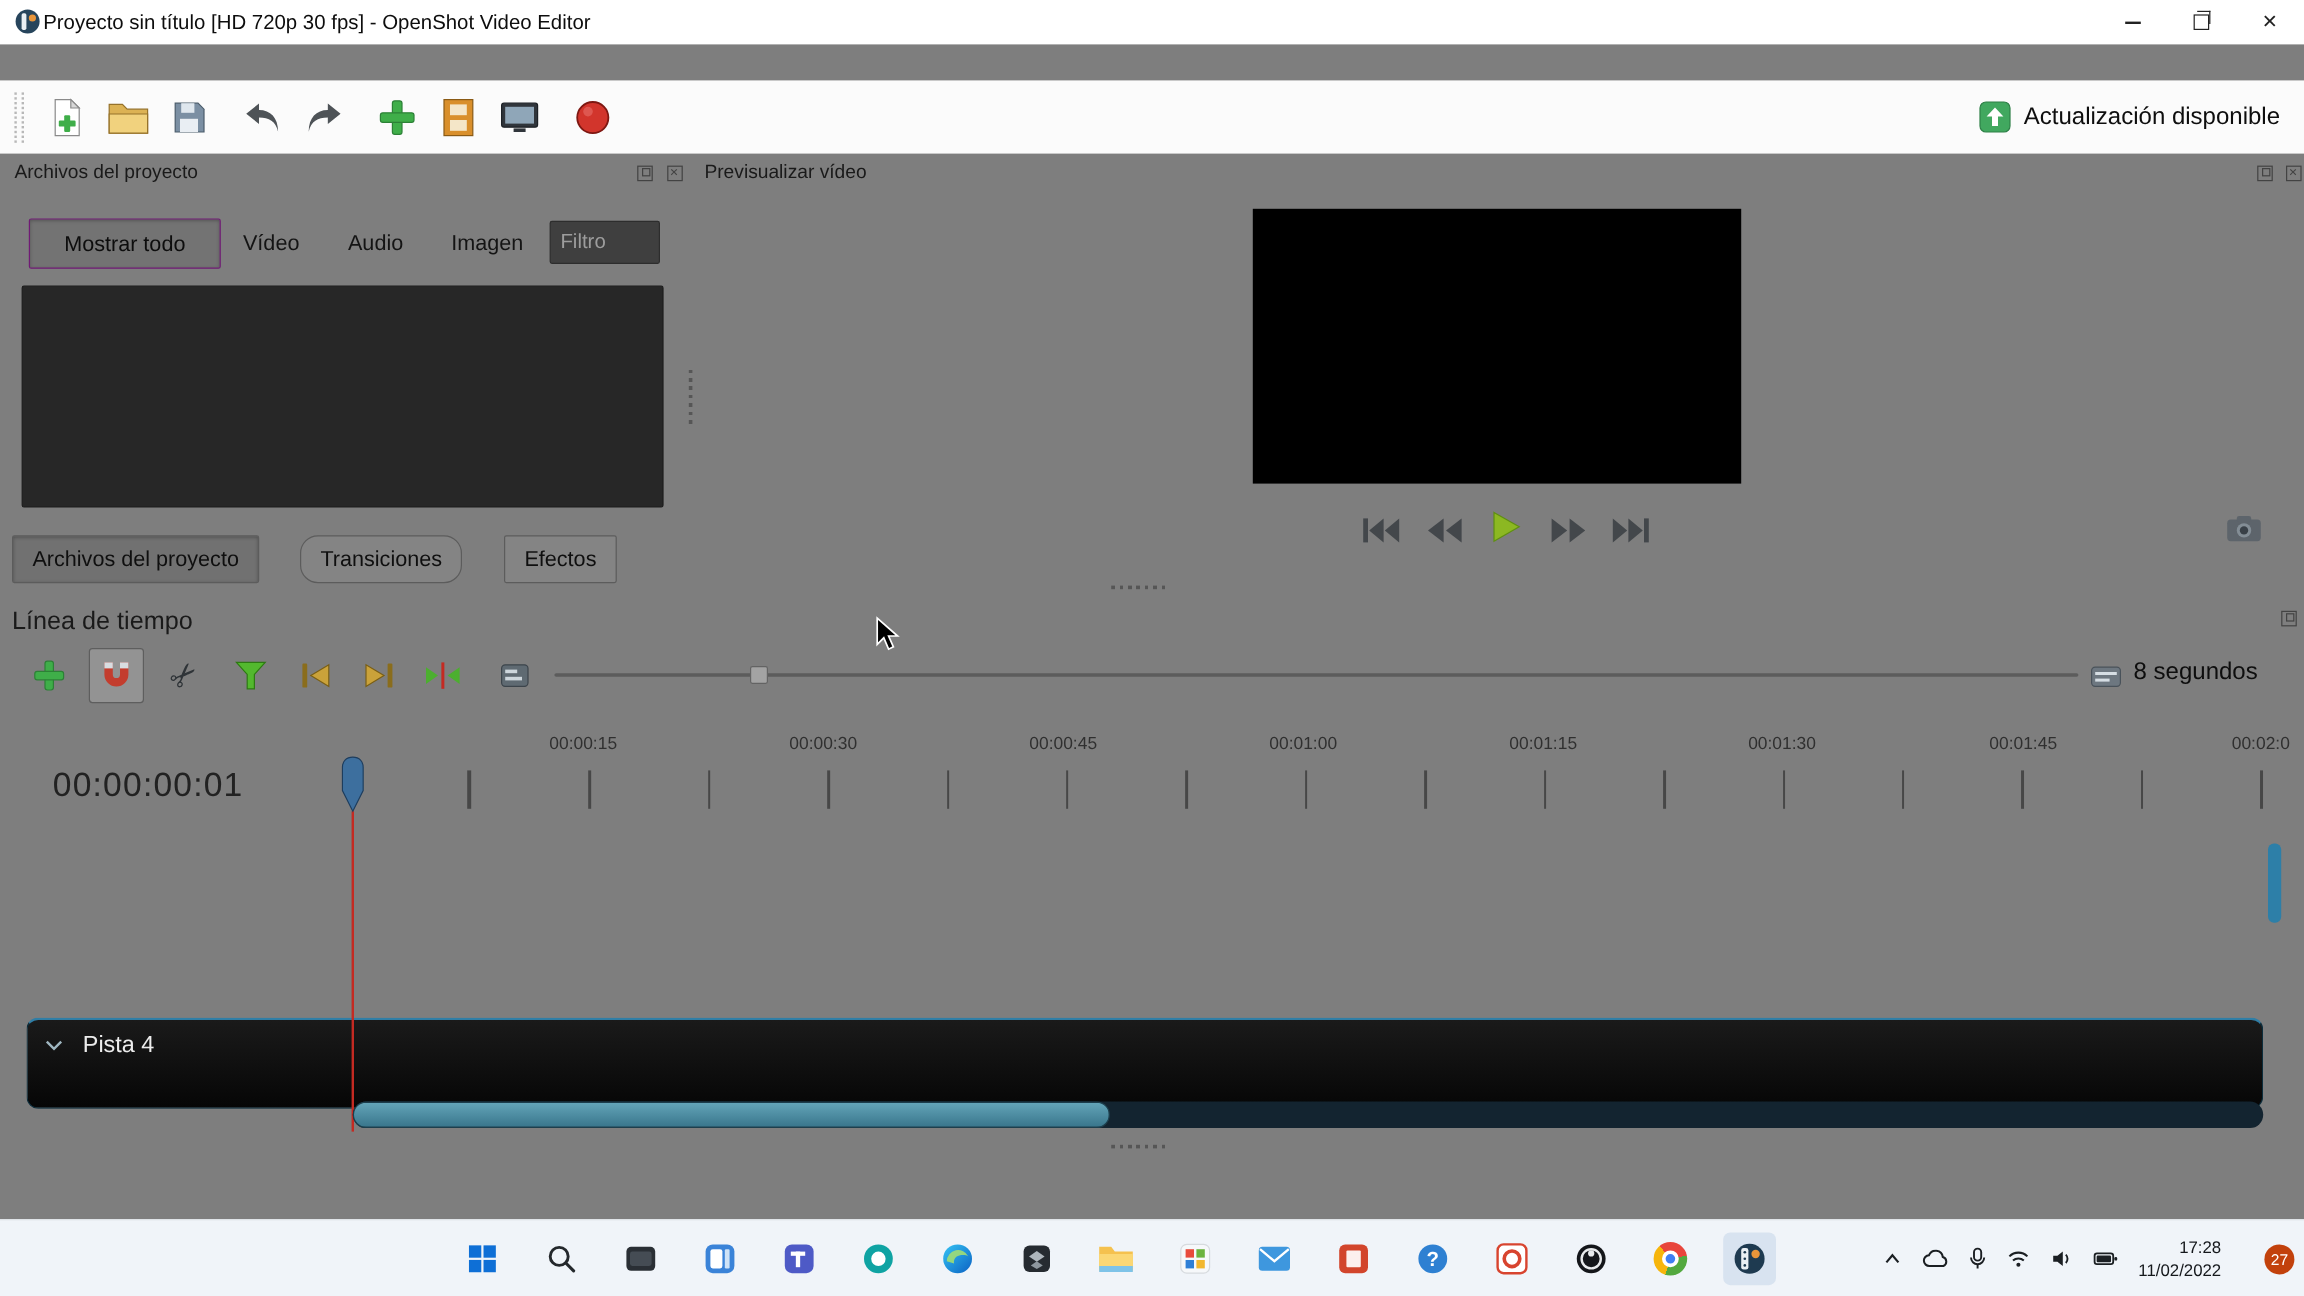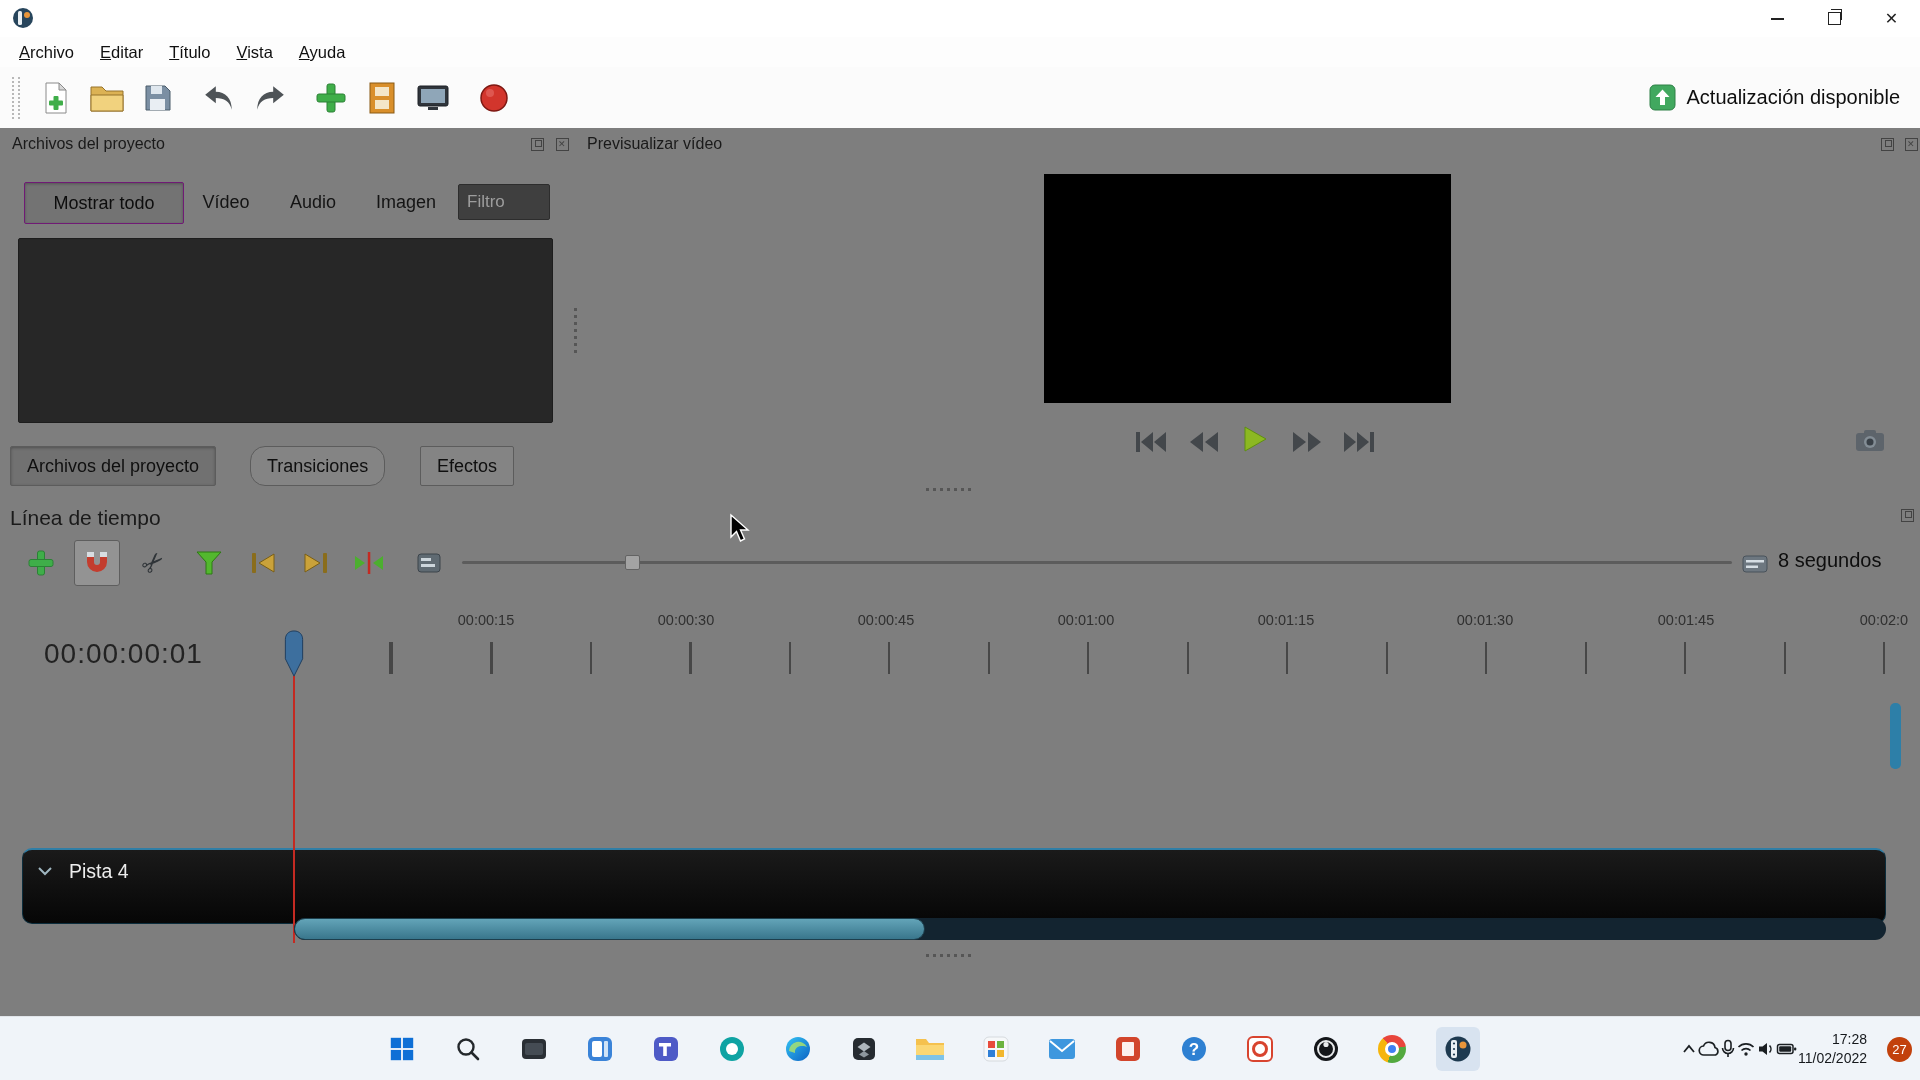--- a/index.html
+++ b/index.html
@@ -68,58 +68,52 @@
   .dots-h{position:absolute;width:46px;height:3px;background:repeating-linear-gradient(to right,#565656 0 3px,transparent 3px 7px);}
   .dots-v{position:absolute;width:3px;height:46px;background:repeating-linear-gradient(to bottom,#565656 0 3px,transparent 3px 7px);}
 
   
   .taskbar{position:absolute;top:1016px;left:0;width:1920px;height:64px;background:#f0f4f9;border-top:1px solid #e1e5ea;box-sizing:border-box;}
   .tb-center{position:absolute;left:380px;top:0;height:64px;display:flex;align-items:center;gap:22px;}
   .tb-icon{width:44px;height:44px;display:flex;align-items:center;justify-content:center;border-radius:6px;}
   .tb-icon.active-app{background:#d8e3f0;}
   .chrome-ball{width:28px;height:28px;border-radius:50%;background:conic-gradient(from -40deg,#e8453c 0 33%,#53a93f 0 66%,#f6b50c 0 100%);position:relative;}
   .chrome-ball::after{content:"";position:absolute;inset:7px;border-radius:50%;background:#3f7ff2;border:3px solid #fff;}
-  .tray{position:absolute;right:8px;top:0;height:64px;display:flex;align-items:center;gap:0;}
+  .tray{position:absolute;right:8px;top:0;height:64px;display:flex;align-items:center;gap:16px;}
   .tray-icon{display:flex;align-items:center;justify-content:center;}
   .clock{font-size:14px;color:#15181c;text-align:right;line-height:1.35;}
   .badge{width:25px;height:25px;border-radius:50%;background:#c2410c;color:#fff;font-size:13px;display:flex;align-items:center;justify-content:center;margin-left:20px;}
 
   .cursor{position:absolute;z-index:50;}
 </style>
 </head>
 <body>
 
 <div id="screen">
 
   <div class="titlebar">
     <svg class="abs" style="left:12px;top:7px;" width="22" height="22" viewBox="0 0 22 22">
         <circle cx="11" cy="11" r="10" fill="#27455c"></circle>
         <rect x="6" y="4" width="4" height="14" rx="1.5" fill="#e9eff3"></rect>
         <circle cx="15" cy="8" r="3" fill="#e8953a"></circle>
       </svg>
+    <span class="title-text" style="margin-left:36px;">Proyecto sin título [HD 720p 30 fps] - OpenShot Video Editor</span>
     <div class="win-controls">
       <div class="win-btn">
           <span class="min-glyph"></span>
         </div>
       <div class="win-btn">
           <span class="restore-glyph"></span>
         </div>
       <div class="win-btn">
           <span class="close-glyph">✕</span>
         </div>
     </div>
   </div>
 
-  <div class="menubar">
-    <span class="menu-item">Archivo</span>
-    <span class="menu-item">Editar</span>
-    <span class="menu-item">Título</span>
-    <span class="menu-item">Vista</span>
-    <span class="menu-item">Ayuda</span>
-  </div>
 
   <div class="toolbar">
     <div class="tb-grip"></div>
     <div class="tool-btn">
       <svg width="34" height="34" viewBox="0 0 34 34">
           <path d="M7 2 h13 l7 7 v23 H7 Z" fill="#fff" stroke="#8a8a8a"></path>
           <path d="M20 2 l7 7 h-7 Z" fill="#d8d8d8" stroke="#8a8a8a"></path>
           <g fill="#3fae49">
             <rect x="14.5" y="15" width="5" height="14" rx="1"></rect>
             <rect x="10" y="19.5" width="14" height="5" rx="1"></rect>

